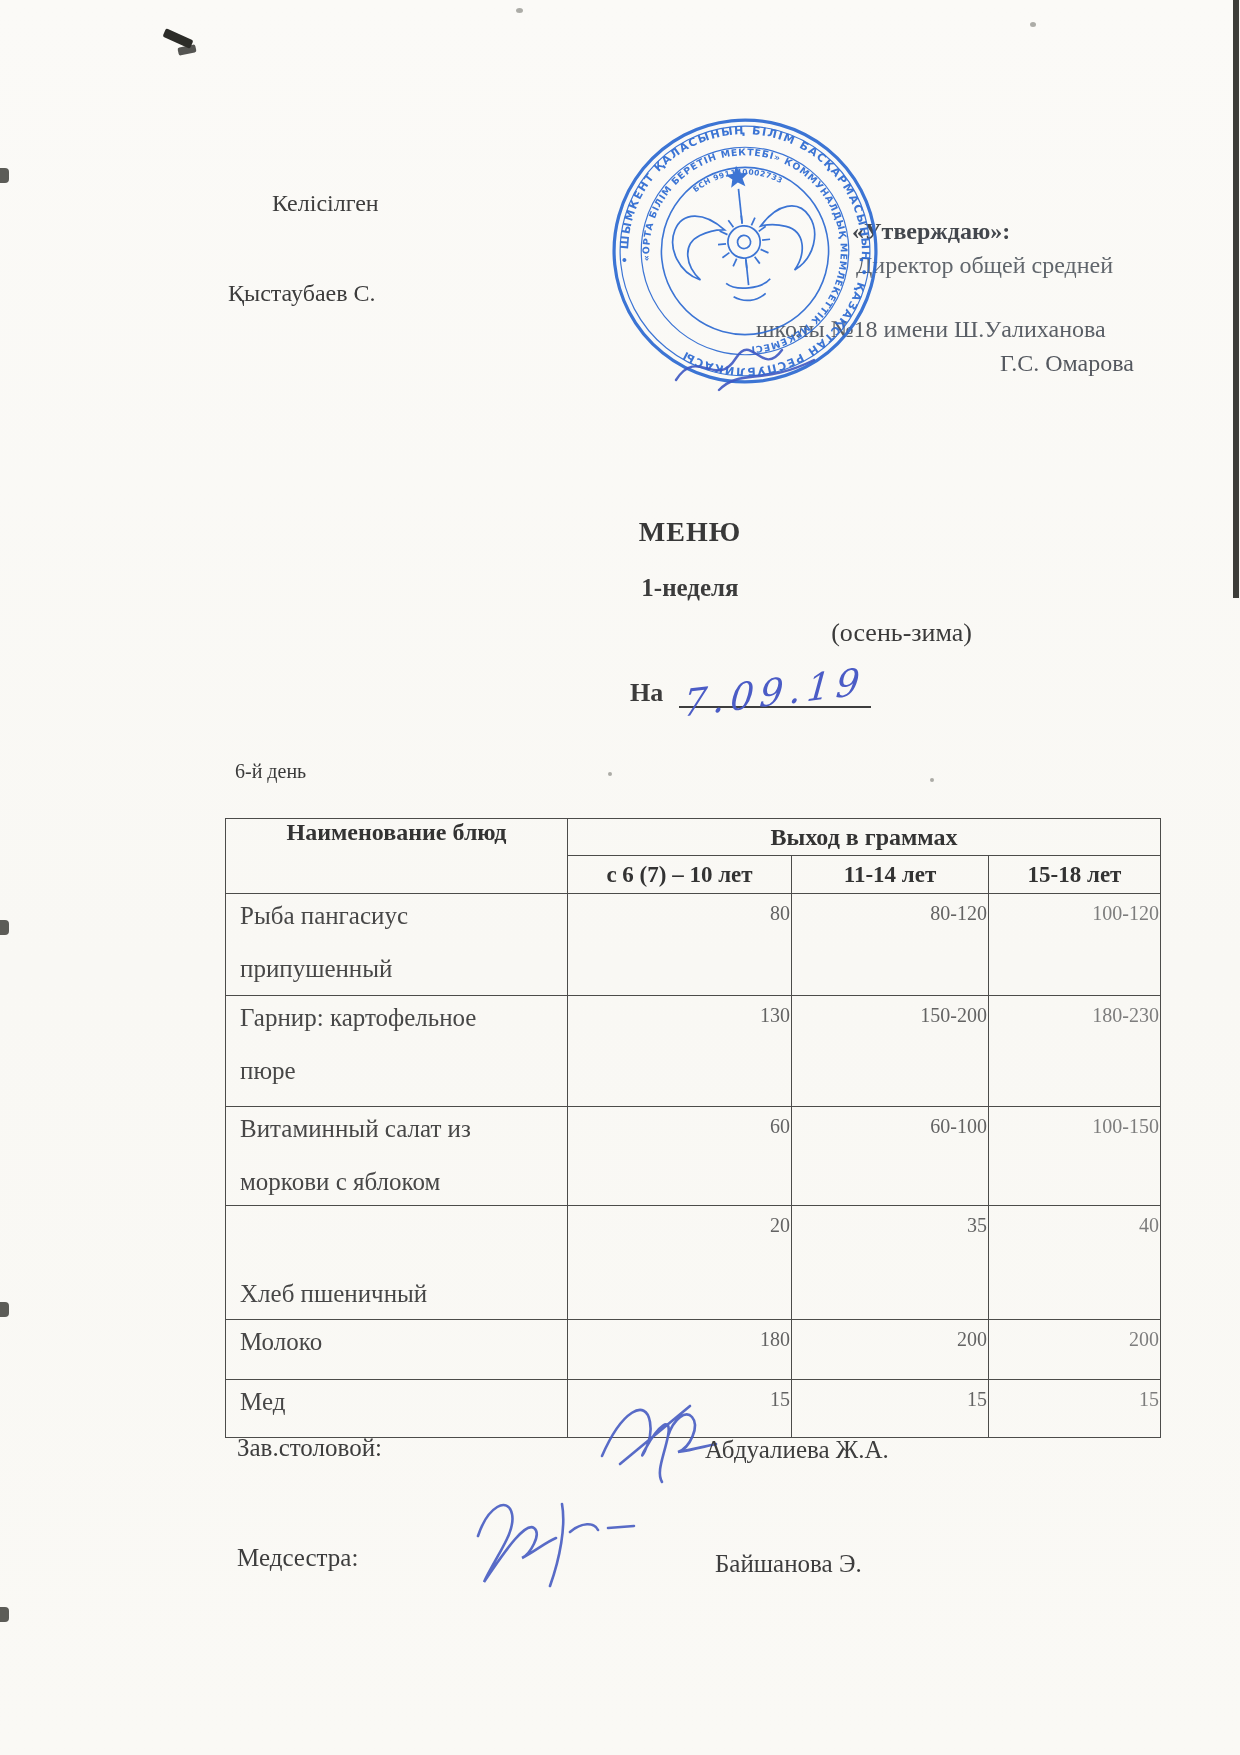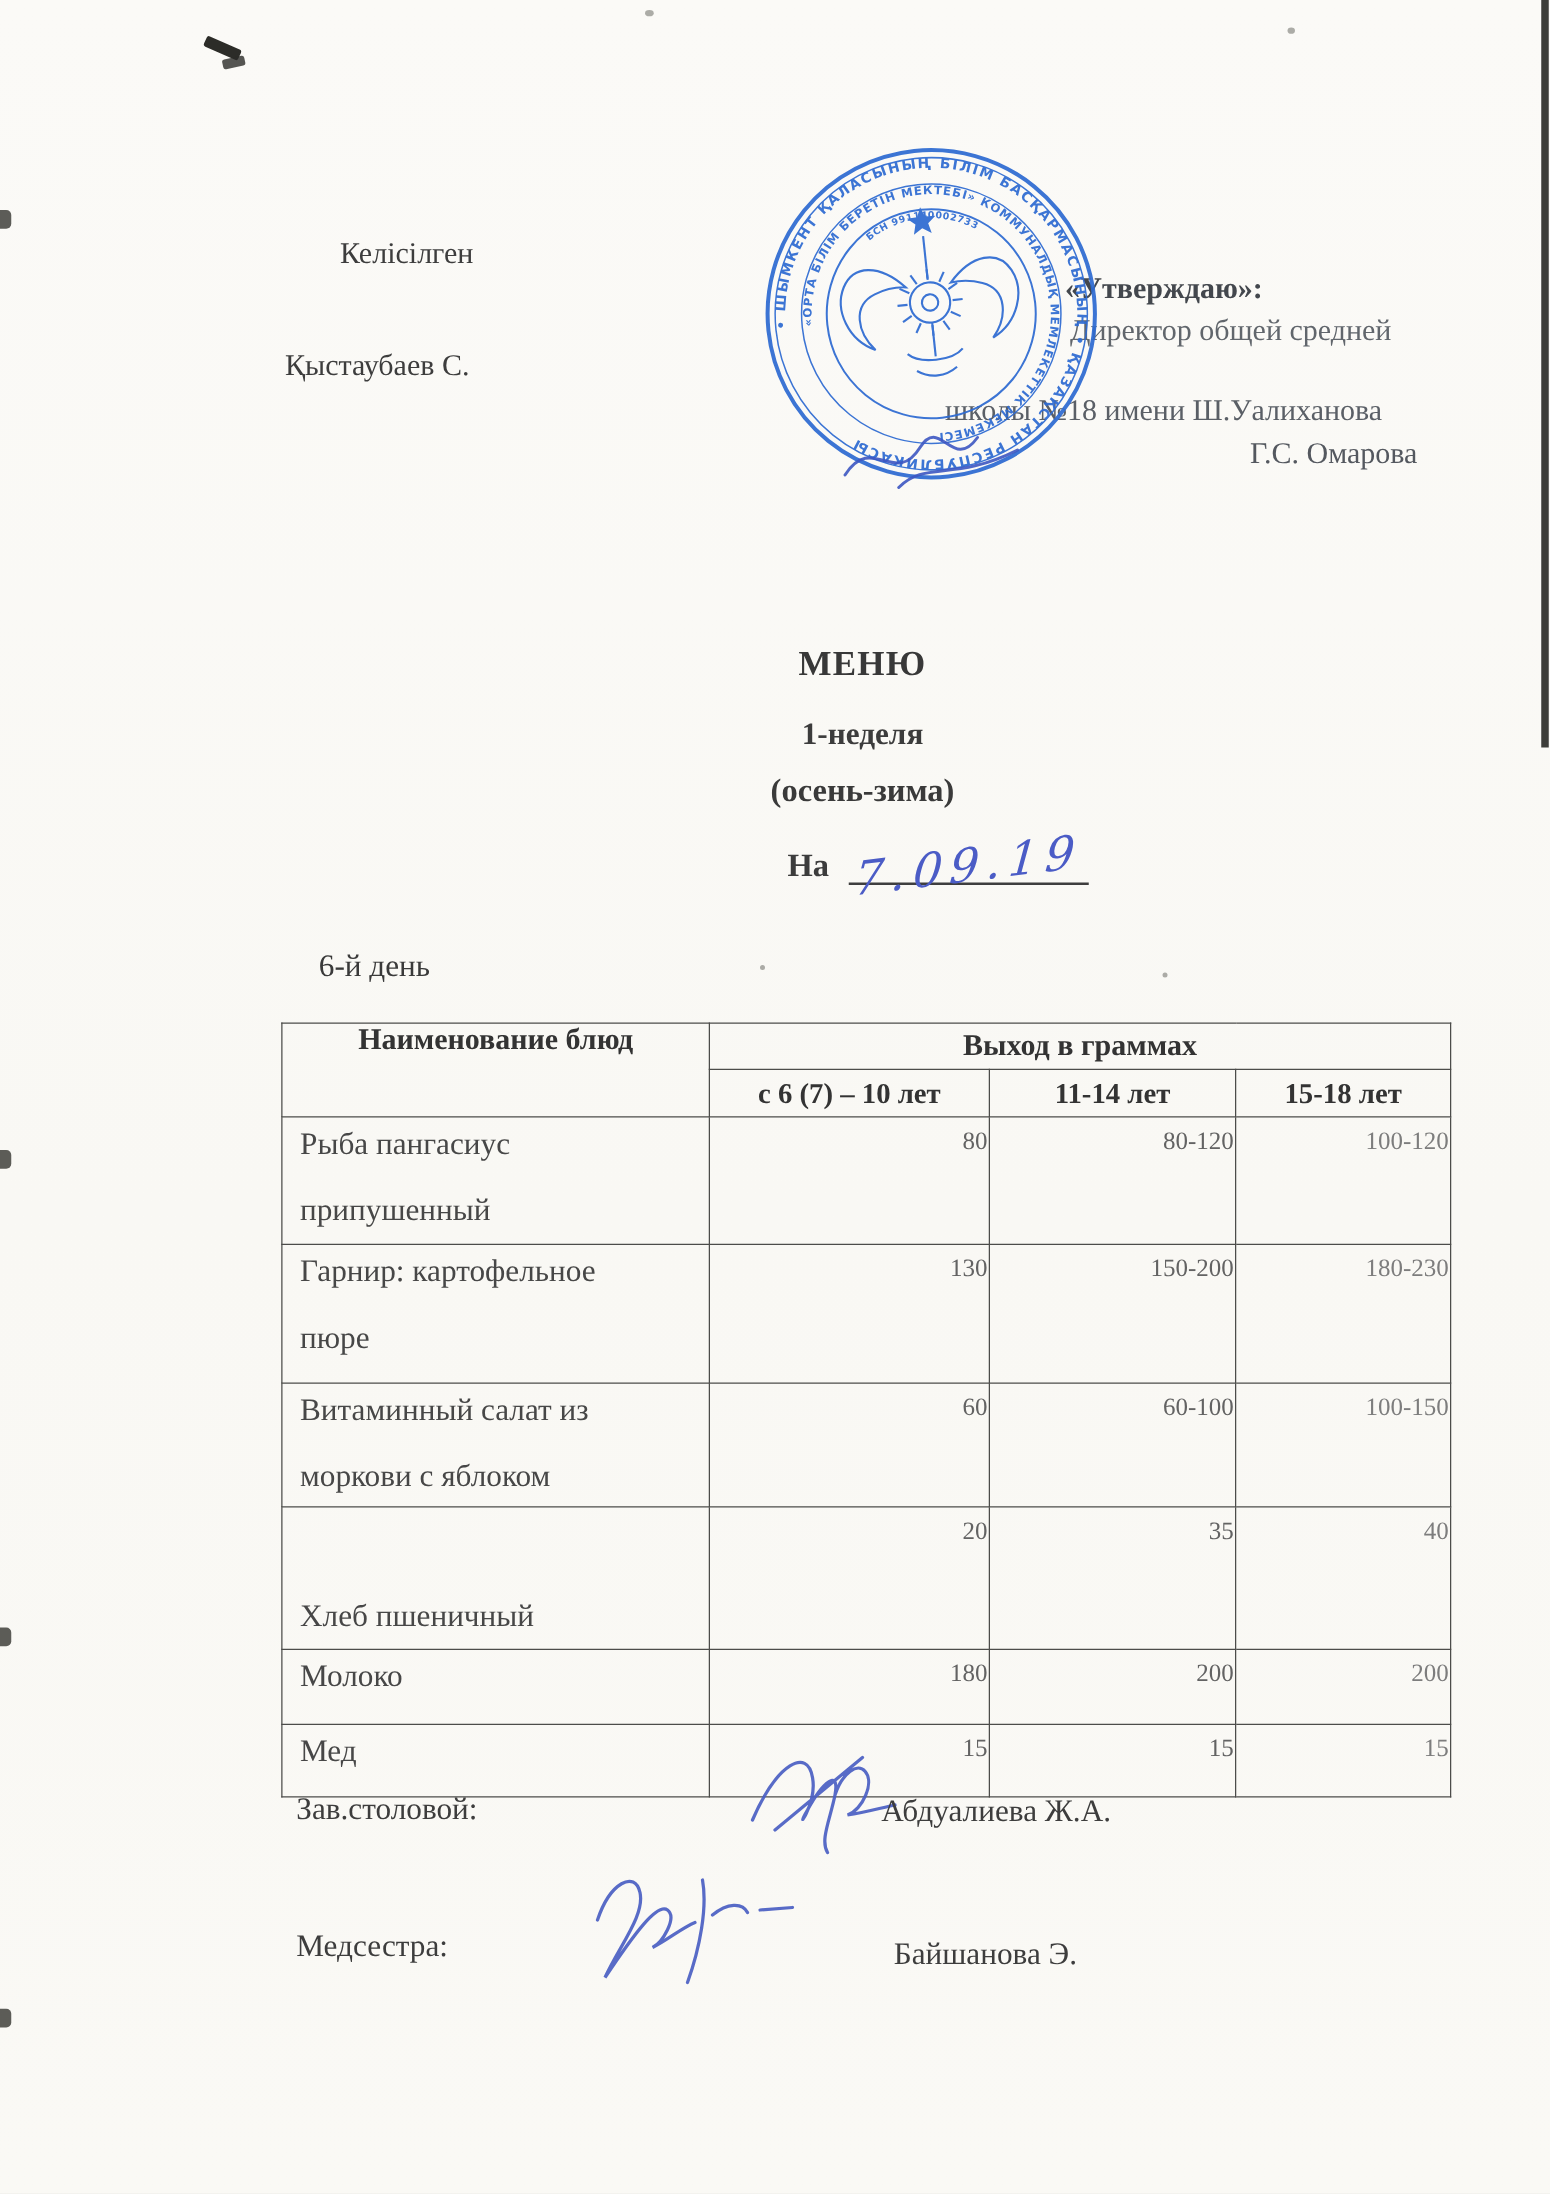--- a/index.html
+++ b/index.html
@@ -27,30 +27,30 @@
   .approve-line1{left:856px;top:252px;font-size:24px;color:#606archy;}
   .approve-line1{color:#61666c;}
   .approve-line2{left:756px;top:316px;font-size:24px;color:#5a5f66;}
   .approve-line3{left:1000px;top:350px;font-size:24px;color:#54585f;}
   
   .stamp{left:604px;top:110px;width:282px;height:282px;opacity:.93;transform:rotate(-6deg);}
   .stamp-sig{left:664px;top:318px;width:170px;height:92px;}
   
   .menu-title{left:420px;top:516px;width:540px;text-align:center;font-size:28px;font-weight:bold;letter-spacing:1px;color:#383838;}
   .menu-week{left:420px;top:574px;width:540px;text-align:center;font-size:25px;font-weight:bold;color:#3c3c3c;}
-  .menu-season{left:420px;top:618px;width:540px;text-align:center;font-size:26px;font-weight:bold;color:#3a3a3a;}
+  .menu-season{left:432px;top:618px;width:540px;text-align:right;font-size:26px;font-weight:normal;color:#3a3a3a;}
   .date-row{left:630px;top:664px;display:flex;align-items:flex-end;gap:16px;font-weight:bold;font-size:26px;color:#3c3c3c;}
   .date-underline{display:inline-block;width:192px;height:42px;border-bottom:2px solid #3e3e3e;position:relative;}
   .handwritten-date{
     position:absolute;left:4px;bottom:-8px;
     font-family:"DejaVu Serif",serif;font-style:italic;font-weight:normal;
     font-size:37px;color:#4b5cc6;letter-spacing:6px;
     transform:rotate(-7deg) skewX(-12deg);white-space:nowrap;
   }
-  .day-label{left:235px;top:760px;font-size:25px;color:#3a3a3a;margin-left:20px;}
+  .day-label{left:235px;top:760px;font-size:20px;color:#3a3a3a;}
   
   .menu-table{
     position:absolute;left:225px;top:818px;width:935px;
     border-collapse:collapse;table-layout:fixed;
   }
   .menu-table th,.menu-table td{border:1.5px solid #4c4c4a;}
   .menu-table th{font-size:24px;font-weight:bold;color:#333;padding:0;}
   .th-name{vertical-align:top;padding-top:7px;}
   .hr1 th{height:36px;}
   .hr2 th{height:37px;font-size:23px;}

